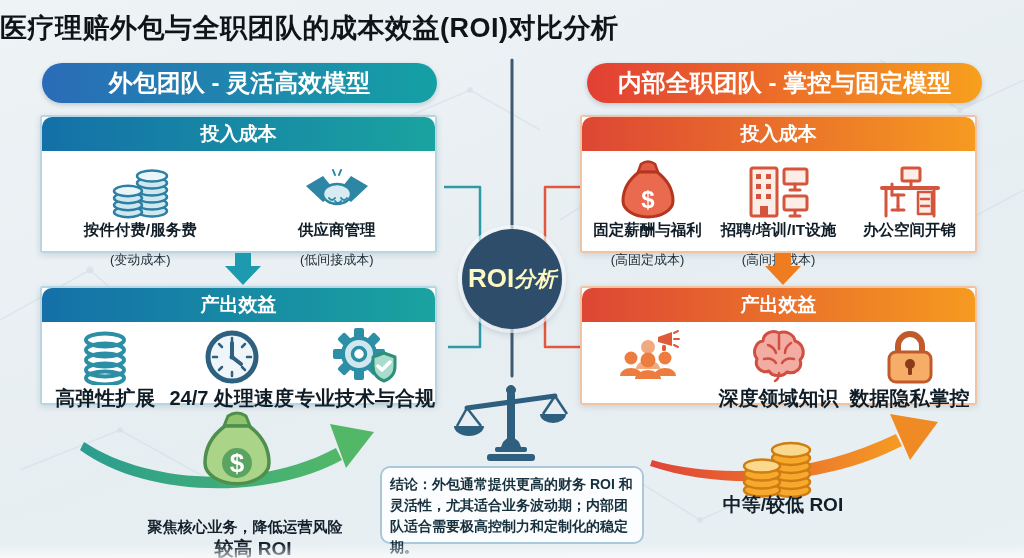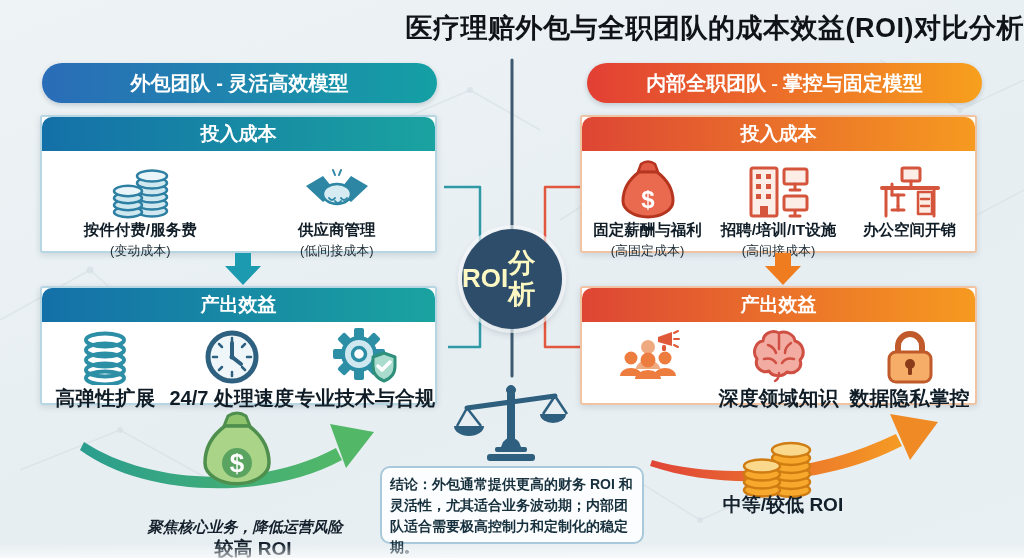--- a/index.html
+++ b/index.html
@@ -1,52 +1,52 @@
 <!DOCTYPE html>
 <html><head>
 <meta charset="utf-8">
 <style>
   html,body{margin:0;padding:0;}
   body{font-family:"Liberation Sans","DejaVu Sans",sans-serif;background:#dfe7ea;}
   .canvas{position:relative;width:1024px;height:558px;overflow:hidden;
           background:linear-gradient(160deg,#eef3f5 0%,#e7eef2 55%,#e9f0f3 100%);}
   svg{display:block;}
   .abs{position:absolute;}
-  .title{position:absolute;top:10px;left:0;width:100%;text-align:right;
+  .title{position:absolute;top:10px;left:0;width:100%;text-align:left;
          font-size:27px;font-weight:bold;color:#101418;letter-spacing:.5px;}
   .pill{position:absolute;top:63px;height:40px;width:395px;line-height:40px;
-        text-align:center;color:#fff;font-size:20px;font-weight:bold;
+        text-align:center;color:#fff;font-size:24px;font-weight:bold;
         border-radius:22px;box-shadow:0 2px 5px rgba(30,60,80,.22);}
   .pill-left{left:42px;background:linear-gradient(90deg,#2a6cb8,#14a0a4);}
-  .pill-right{left:587px;background:linear-gradient(90deg,#e23f34,#f7a01d);font-family:Liberation Serif, serif;}
+  .pill-right{left:587px;background:linear-gradient(90deg,#e23f34,#f7a01d);}
   .card{position:absolute;width:397px;background:#fff;border-radius:3px;
         box-shadow:0 2px 6px rgba(40,70,90,.16);box-sizing:border-box;}
   .card.teal{border:2px solid #b7d6e4;}
   .card.orange{border:2px solid #f0c4a3;}
   .card-header{height:34px;line-height:34px;text-align:center;color:#fff;
         font-weight:bold;font-size:19px;border-radius:10px 10px 0 0;}
   .hdr-teal{background:linear-gradient(90deg,#1470a8,#1aa3a0);}
   .hdr-orange{background:linear-gradient(90deg,#dd4634,#f69a20);}
   .card-body{display:flex;align-items:stretch;}
   .item{flex:1;display:flex;flex-direction:column;align-items:center;padding-top:7px;}
   .icon-wrap{height:62px;display:flex;align-items:flex-end;justify-content:center;}
   .icon-wrap.sm{height:56px;}
   .item-label{font-size:15.5px;font-weight:bold;color:#101d27;margin-top:0;white-space:nowrap;}
   .item-label.lg{font-size:20px;}
-  .item-sub{font-size:13px;color:#1c2a33;margin-top:1px;white-space:nowrap;}
+  .item-sub{font-size:13px;color:#1c2a33;margin-top:10px;white-space:nowrap;}
   #card-li{left:40px;top:115px;height:138px;}
   #card-lo{left:40px;top:286px;height:119px;}
   #card-ri{left:580px;top:115px;height:138px;}
   #card-ro{left:580px;top:286px;height:119px;}
   .roi-circle{position:absolute;left:462px;top:229px;width:100px;height:100px;
         border-radius:50%;background:#2d4d6b;color:#fef9c3;display:flex;flex-direction:row;
         align-items:center;justify-content:center;
         box-shadow:0 0 0 4px rgba(250,252,253,.65),0 3px 8px rgba(20,40,60,.3);}
   .roi-circle .l1{font-size:26px;font-weight:bold;line-height:1.05;}
-  .roi-circle .l2{font-size:27px;font-weight:bold;line-height:1.15;}
+  .roi-circle .l2{font-size:21px;font-weight:bold;line-height:1.15;font-style:italic;}
   .conclusion{position:absolute;left:380px;top:466px;width:264px;height:78px;
         box-sizing:border-box;background:#fbfdfe;border:2px solid #a9c8da;border-radius:10px;
         padding:6px 8px;font-size:14px;font-weight:bold;color:#17303d;line-height:1.5;}
   .note-title{position:absolute;width:320px;text-align:center;font-size:19px;
         font-weight:bold;color:#13202b;}
   .note-sub{position:absolute;width:340px;text-align:center;font-size:15px;
         font-weight:bold;color:#13202b;}
   .bottom-fade{position:absolute;left:0;bottom:0;width:100%;height:14px;
         background:linear-gradient(rgba(255,255,255,0),rgba(255,255,255,.65));}
 </style>
@@ -371,21 +371,21 @@
   </svg>
 
   <svg class="abs" style="left:198px;top:410px;" width="78" height="88" viewBox="0 0 78 88">
     <path d="M30,6 q9,-6 18,0 l4,10 h-26 z" fill="#8fc46d" stroke="#4e8f4e" stroke-width="3" stroke-linejoin="round"></path>
     <path d="M27,16 h24 c15,11 20,25 20,37 a31,20 0 0 1 -64,0 c0,-12 5,-26 20,-37 z" fill="#aad488" stroke="#4e8f4e" stroke-width="3.5" stroke-linejoin="round"></path>
     <circle cx="39" cy="53" r="15" fill="#5ba361"></circle>
     <text x="39" y="62" text-anchor="middle" font-size="26" font-weight="bold" font-family="Liberation Sans, sans-serif" fill="#ffffff">$</text>
   </svg>
 
   <div class="note-title" style="left:93px;top:492px;margin-top:44px;">较高 ROI</div>
-  <div class="note-sub" style="left:75px;top:518px;font-style:italic;">聚焦核心业务，降低运营风险</div>
+  <div class="note-sub" style="left:75px;top:518px;">聚焦核心业务，降低运营风险</div>
 
   <svg class="abs" style="left:650px;top:404px;" width="292" height="80" viewBox="0 0 292 80">
     <defs>
       <linearGradient id="ograd" x1="0" y1="0" x2="1" y2="0">
         <stop offset="0" stop-color="#e04438"></stop>
           <stop offset="1" stop-color="#f59b23"></stop>
       </linearGradient>
     </defs>
     <path d="M2,56 C80,78 172,66 246,30 L252,42 C178,80 78,88 0,62 Z" fill="url(#ograd)"></path>
     <polygon points="240,10 288,18 260,56" fill="#f08a24"></polygon>

